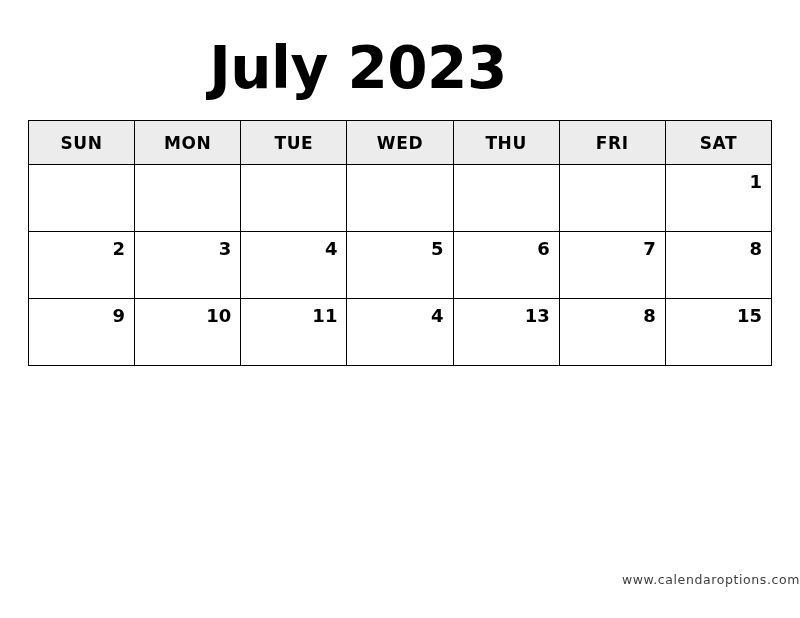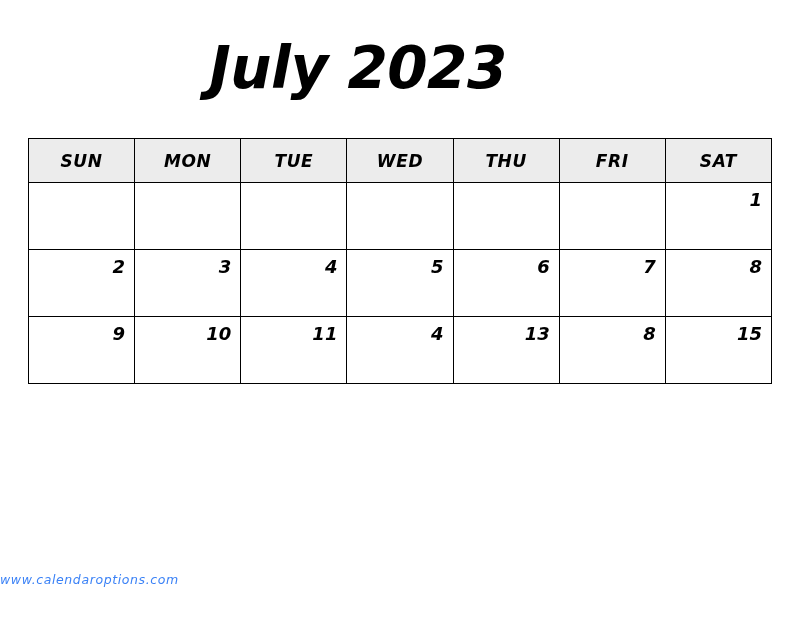--- a/index.html
+++ b/index.html
@@ -12,36 +12,35 @@
     background: #ffffff;
     font-family: "Liberation Sans", sans-serif;
     color: #000000;
     overflow: hidden;
   }
   .page {
     width: 716px;
     height: 618px;
     position: relative;
     box-sizing: border-box;
-    font-style: italic;
   }
   .title {
     text-align: center;
     font-size: 58px;
     font-weight: bold;
     letter-spacing: -0.5px;
     padding-top: 38px;
     padding-bottom: 12px;
     line-height: 1.05;
     font-family: "DejaVu Sans", sans-serif;
   }
   .cal-wrap {
     position: absolute;
     left: 28px;
-    top: 138px;
+    top: 120px;
     width: 744px;
   }
   table.calendar {
     border-collapse: collapse;
     width: 744px;
     table-layout: fixed;
   }
   table.calendar th,
   table.calendar td {
     border: 1.5px solid #000000;
@@ -67,24 +66,24 @@
     font-family: "DejaVu Sans", sans-serif;
   }
   td.empty {
     color: transparent;
   }
   .footer {
     position: absolute;
     left: 0;
     width: 800px;
     top: 572px;
-    text-align: left;
+    text-align: right;
     font-size: 12.5px;
     letter-spacing: 0.6px;
-    color: #3b82f6;
+    color: #404040;
     font-family: "DejaVu Sans", sans-serif;
   }
 </style>
 </head>
 <body>
 
 <div class="page">
 
   <div class="title">July 2023</div>
 

